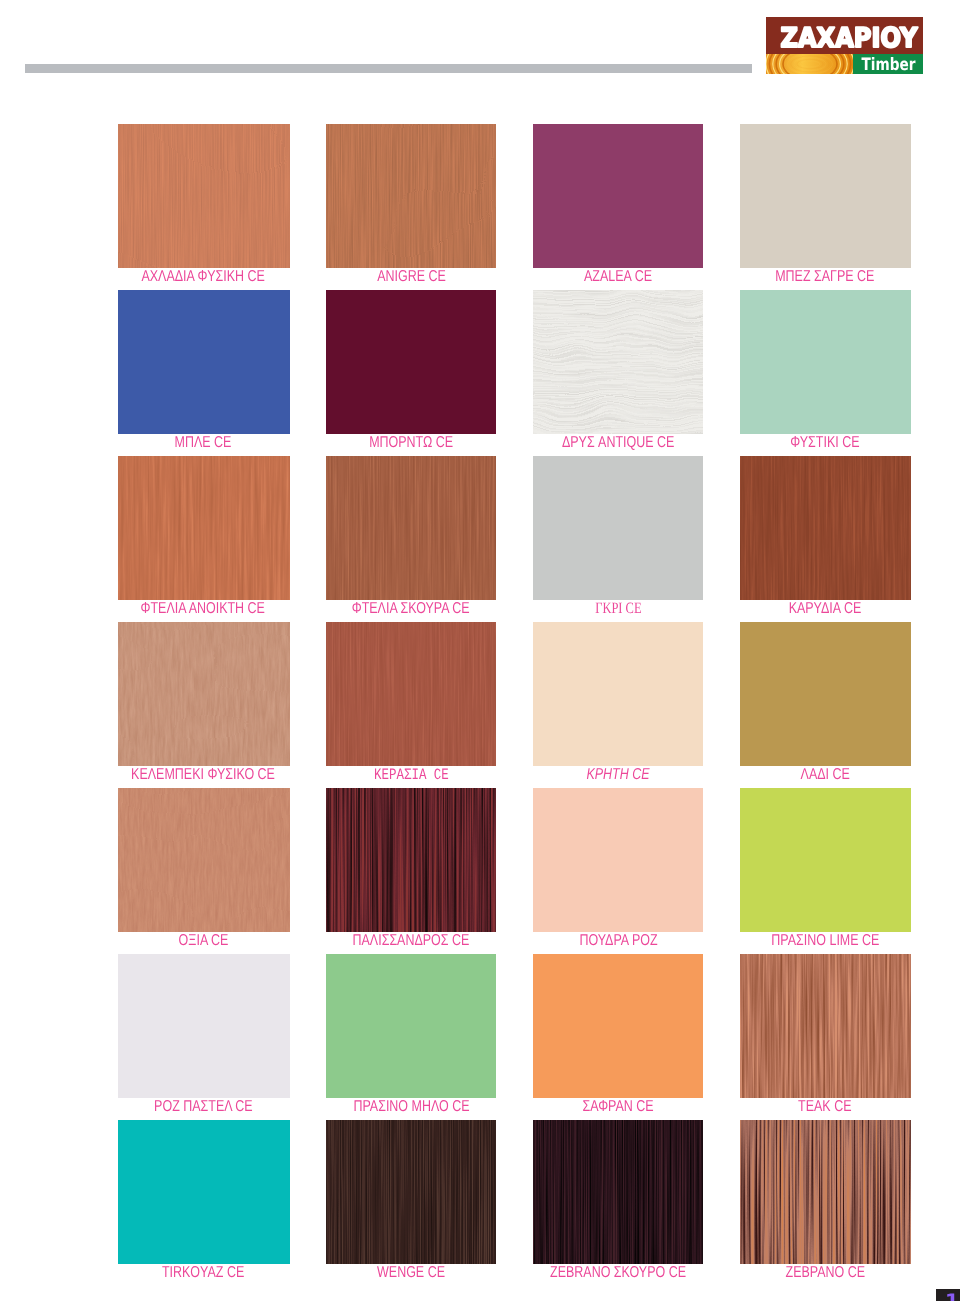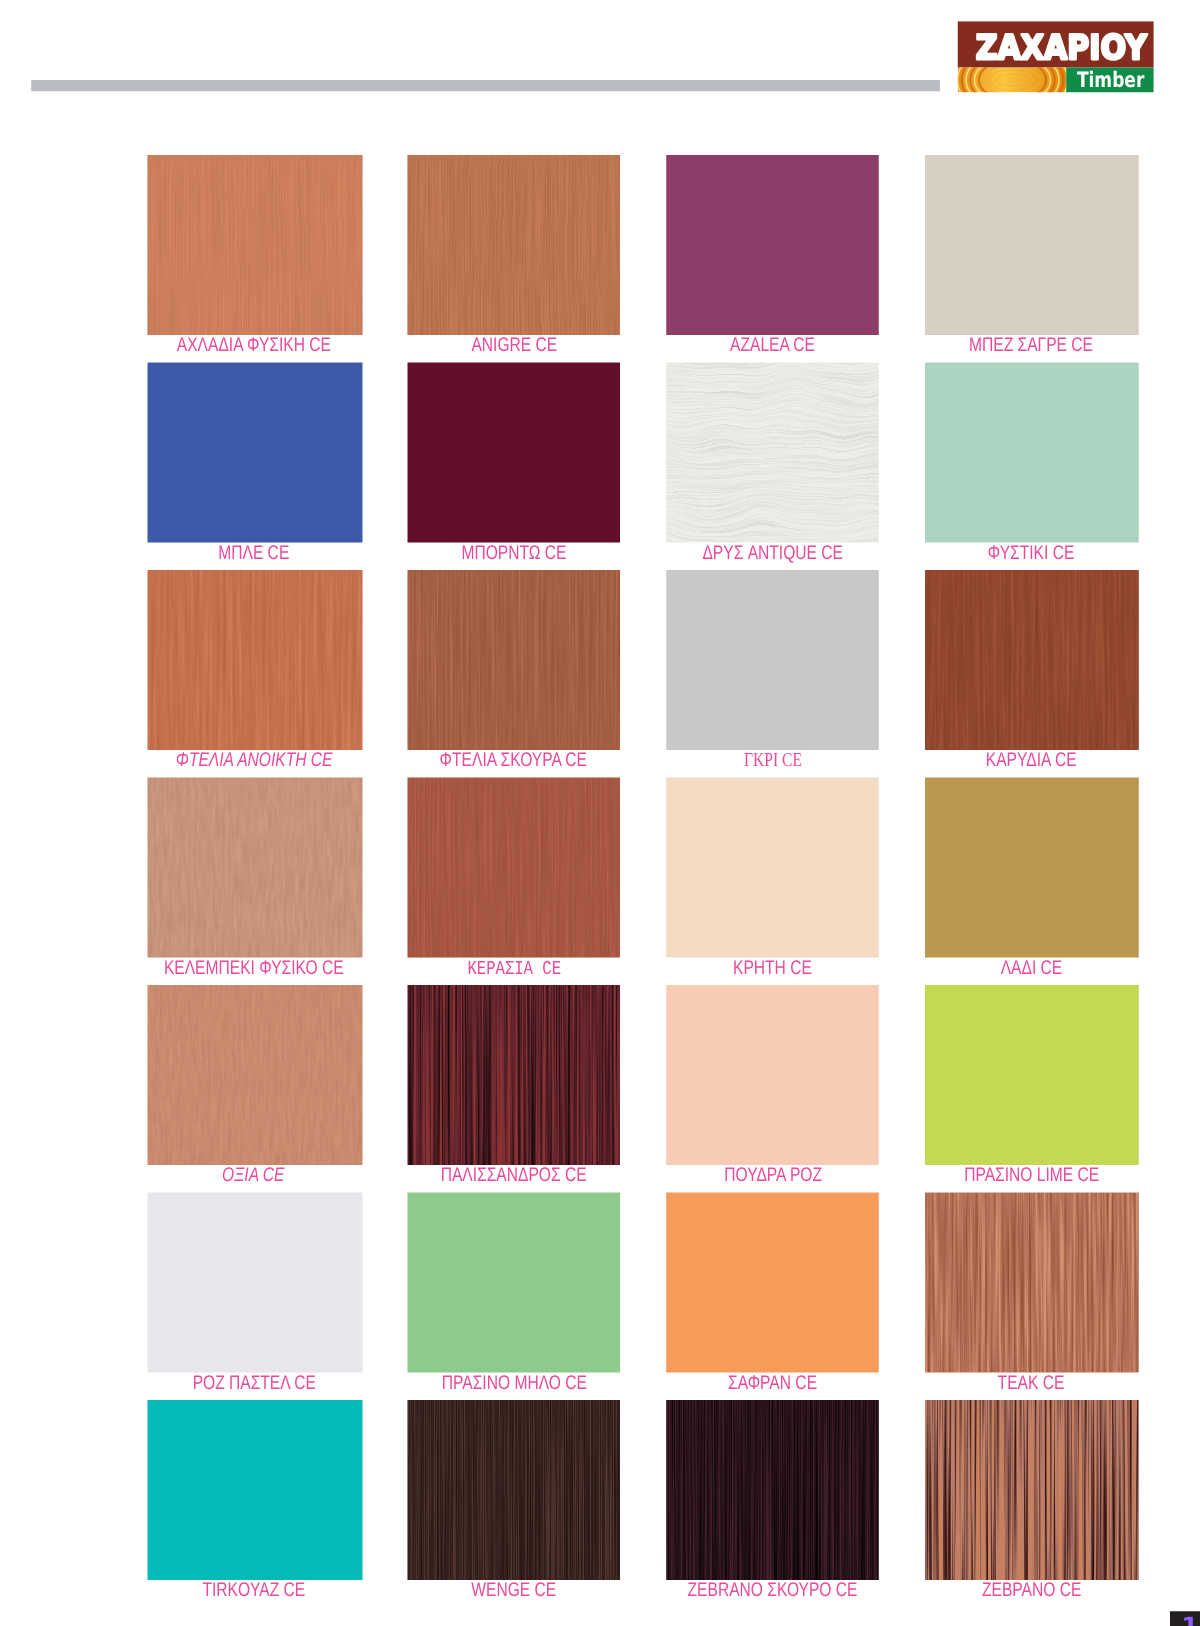--- a/index.html
+++ b/index.html
@@ -137,21 +137,21 @@
             </defs>
             <rect x="0" y="0" width="170" height="144" fill="#eeede9" filter="url(#tx2)"></rect>
           </svg>
         </div>
         <div class="cap"><span>ΔΡΥΣ ANTIQUE CE</span></div>
       </div>
       <div class="cell" style="left:715px;top:278px;width:171px;height:164px;">
         <div class="sw" style="width:171px;height:144px;background:#aad4bf;"></div>
         <div class="cap"><span>ΦΥΣΤΙΚΙ CE</span></div>
       </div>
-      <div class="cell" style="left:93px;top:444px;width:172px;height:164px;font-style:italic;">
+      <div class="cell" style="left:93px;top:444px;width:172px;height:164px;">
         <div class="sw" style="width:172px;height:144px;background:#d47c57;">
           <svg class="tex" width="172" height="144" viewBox="0 0 172 144">
             <defs>
               <filter id="tx3" x="-15%" y="-15%" width="130%" height="130%" color-interpolation-filters="sRGB">
                 <feTurbulence type="fractalNoise" baseFrequency="0.38 0.010" numOctaves="4" seed="64352" result="n"></feTurbulence>
                 <feColorMatrix in="n" type="matrix" values="0 0 0 0 0.63  0 0 0 0 0.34  0 0 0 0 0.21  0.72 0 0 0 -0.06" result="c"></feColorMatrix>
                 <feColorMatrix in="n" type="matrix" values="0 0 0 0 0.9  0 0 0 0 0.58  0 0 0 0 0.39  -0.6 0 0 0 0.26" result="c2"></feColorMatrix>
                 <feComposite in="c" in2="SourceGraphic" operator="atop" result="s1"></feComposite>
                 <feComposite in="c2" in2="s1" operator="atop"></feComposite>
               </filter>
@@ -226,29 +226,29 @@
                 <feColorMatrix in="n" type="matrix" values="0 0 0 0 0.82  0 0 0 0 0.48  0 0 0 0 0.35  -0.55 0 0 0 0.24" result="c2"></feColorMatrix>
                 <feComposite in="c" in2="SourceGraphic" operator="atop" result="s1"></feComposite>
                 <feComposite in="c2" in2="s1" operator="atop"></feComposite>
               </filter>
             </defs>
             <rect x="0" y="0" width="170" height="144" fill="#b15f4c" filter="url(#tx7)"></rect>
           </svg>
         </div>
         <div class="cap"><span>ΚΕΡΑΣΙΑ CE</span></div>
       </div>
-      <div class="cell" style="left:508px;top:610px;width:170px;height:164px;">
+      <div class="cell" style="left:508px;top:610px;width:170px;height:164px;font-style:italic;">
         <div class="sw" style="width:170px;height:144px;background:#f4dcc3;"></div>
         <div class="cap"><span>ΚΡΗΤΗ CE</span></div>
       </div>
       <div class="cell" style="left:715px;top:610px;width:171px;height:164px;">
         <div class="sw" style="width:171px;height:144px;background:#ba9850;"></div>
         <div class="cap"><span>ΛΑΔΙ CE</span></div>
       </div>
-      <div class="cell" style="left:93px;top:776px;width:172px;height:164px;font-style:italic;">
+      <div class="cell" style="left:93px;top:776px;width:172px;height:164px;">
         <div class="sw" style="width:172px;height:144px;background:#d09275;">
           <svg class="tex" width="172" height="144" viewBox="0 0 172 144">
             <defs>
               <filter id="tx8" x="-15%" y="-15%" width="130%" height="130%" color-interpolation-filters="sRGB">
                 <feTurbulence type="fractalNoise" baseFrequency="0.45 0.045" numOctaves="4" seed="127704" result="n"></feTurbulence>
                 <feColorMatrix in="n" type="matrix" values="0 0 0 0 0.62  0 0 0 0 0.34  0 0 0 0 0.26  0.38 0 0 0 -0.04999999999999999" result="c"></feColorMatrix>
                 <feTurbulence type="fractalNoise" baseFrequency="0.007 0.012" numOctaves="2" seed="127735" result="d"></feTurbulence>
                 <feDisplacementMap in="c" in2="d" scale="4" xChannelSelector="R" yChannelSelector="G" result="c"></feDisplacementMap>
                 <feComposite in="c" in2="SourceGraphic" operator="atop"></feComposite>
               </filter>

